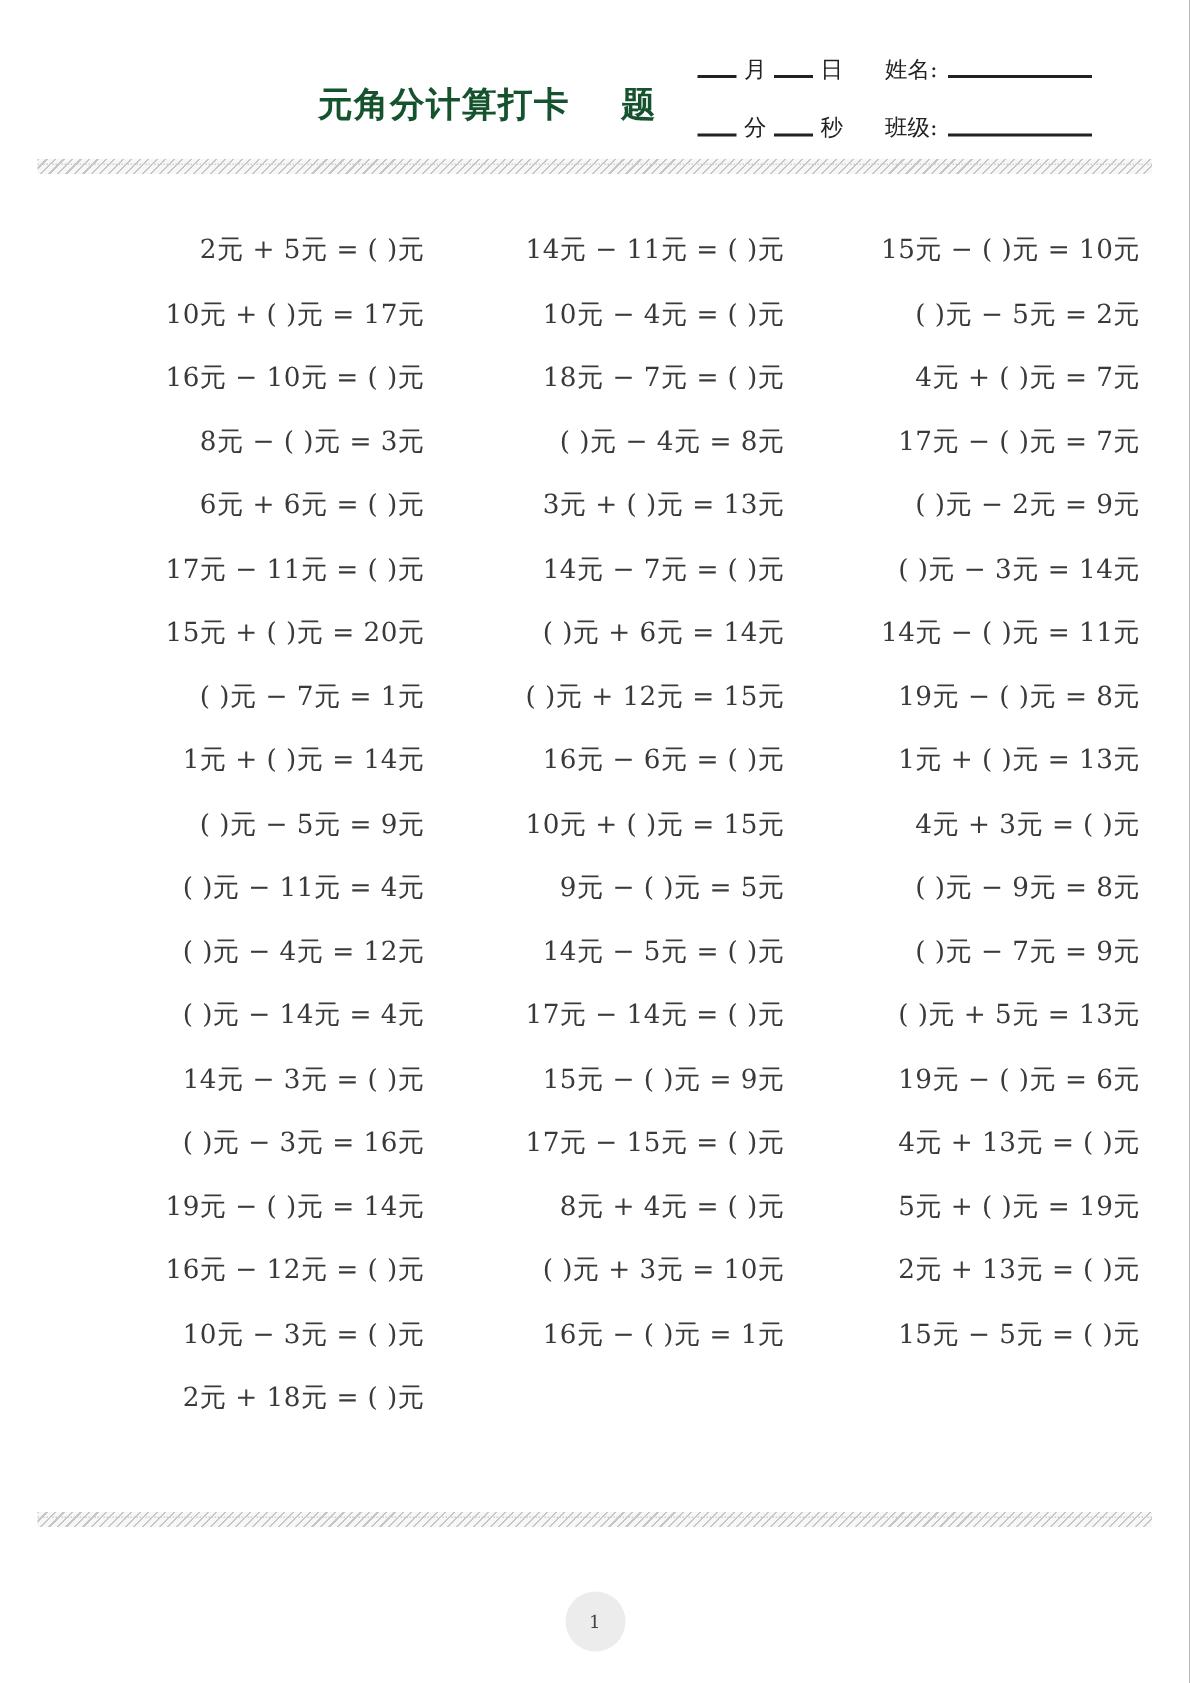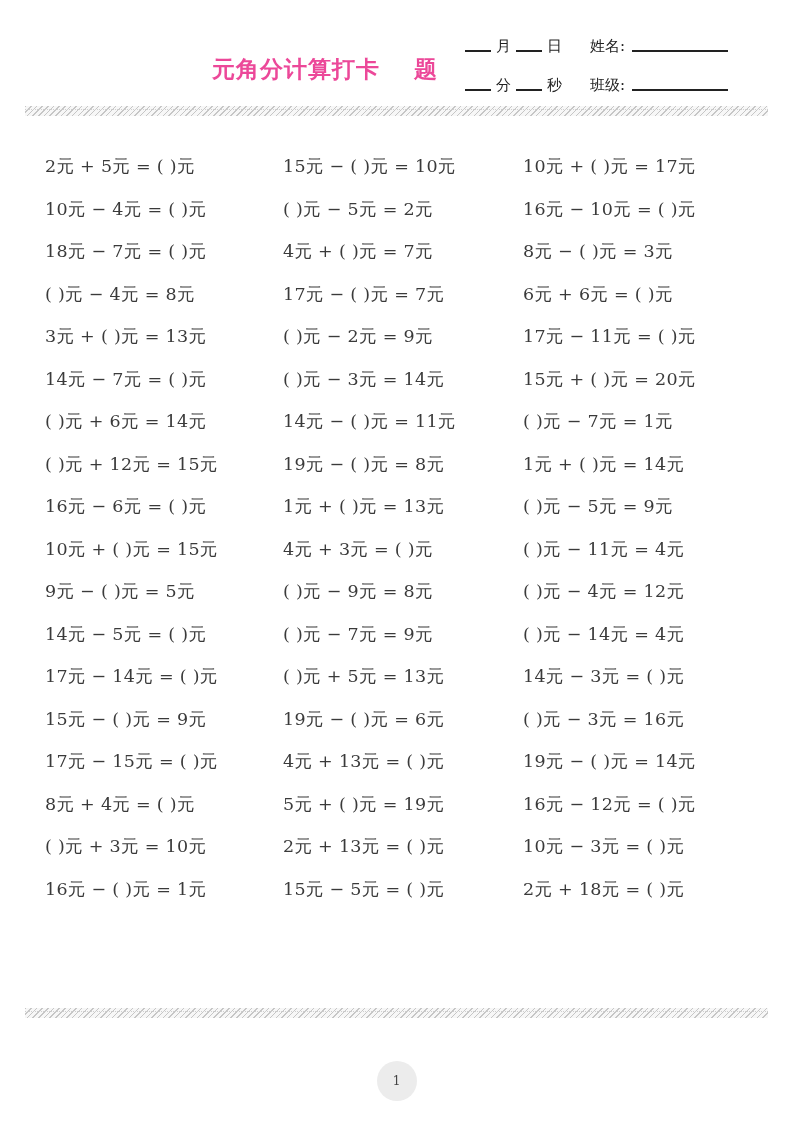--- a/index.html
+++ b/index.html
@@ -9,21 +9,21 @@
     margin:0 auto;
     background:#ffffff;
     font-family:"DejaVu Serif","Liberation Serif",serif;
     color:#3a3a3a;
     overflow:hidden;
   }
   
   .title{
     position:absolute;left:212px;top:54px;
     font-family:"Liberation Sans","DejaVu Sans",sans-serif;
-    font-weight:bold;font-size:23px;color:#ec4899;
+    font-weight:bold;font-size:23px;color:#14532d;
     letter-spacing:1px;white-space:nowrap;
     display:flex;align-items:baseline;
   }
   .title-count-gap{display:inline-block;width:34px;}
   .meta{
     position:absolute;left:460px;top:28px;
     font-size:15px;color:#222;white-space:nowrap;
   }
   .meta-row{display:flex;align-items:flex-end;height:26px;margin-bottom:13px;}
   .meta-row span{line-height:1;}
@@ -47,20 +47,21 @@
   }
   .divider.top{top:106px;}
   .divider.bottom{top:1008px;}
   
   .problems{
     position:absolute;left:45px;top:145px;width:715px;
     display:grid;
     grid-template-columns:238px 240px 1fr;
     grid-auto-rows:42.5px;
     align-items:center;
+    text-align:right;
   }
   .problem{
     font-size:17.5px;color:#3a3a3a;
     white-space:nowrap;letter-spacing:0.3px;
   }
   
   .page-badge{
     position:absolute;top:1061px;left:50%;
     transform:translateX(-50%);
     width:40px;height:40px;border-radius:50%;
@@ -99,20 +100,21 @@
       <span class="meta-spacer"></span>
       <span>班级:</span>
       <span class="blank lg"></span>
     </div>
   </div>
 
   <div class="divider top"></div>
 
   <div class="problems">
       <div class="problem">2元 + 5元 = (  )元</div>
+      <div class="problem">14元 − 11元 = (  )元</div>
       <div class="problem">15元 − (  )元 = 10元</div>
       <div class="problem">10元 + (  )元 = 17元</div>
       <div class="problem">10元 − 4元 = (  )元</div>
       <div class="problem">(  )元 − 5元 = 2元</div>
       <div class="problem">16元 − 10元 = (  )元</div>
       <div class="problem">18元 − 7元 = (  )元</div>
       <div class="problem">4元 + (  )元 = 7元</div>
       <div class="problem">8元 − (  )元 = 3元</div>
       <div class="problem">(  )元 − 4元 = 8元</div>
       <div class="problem">17元 − (  )元 = 7元</div>

